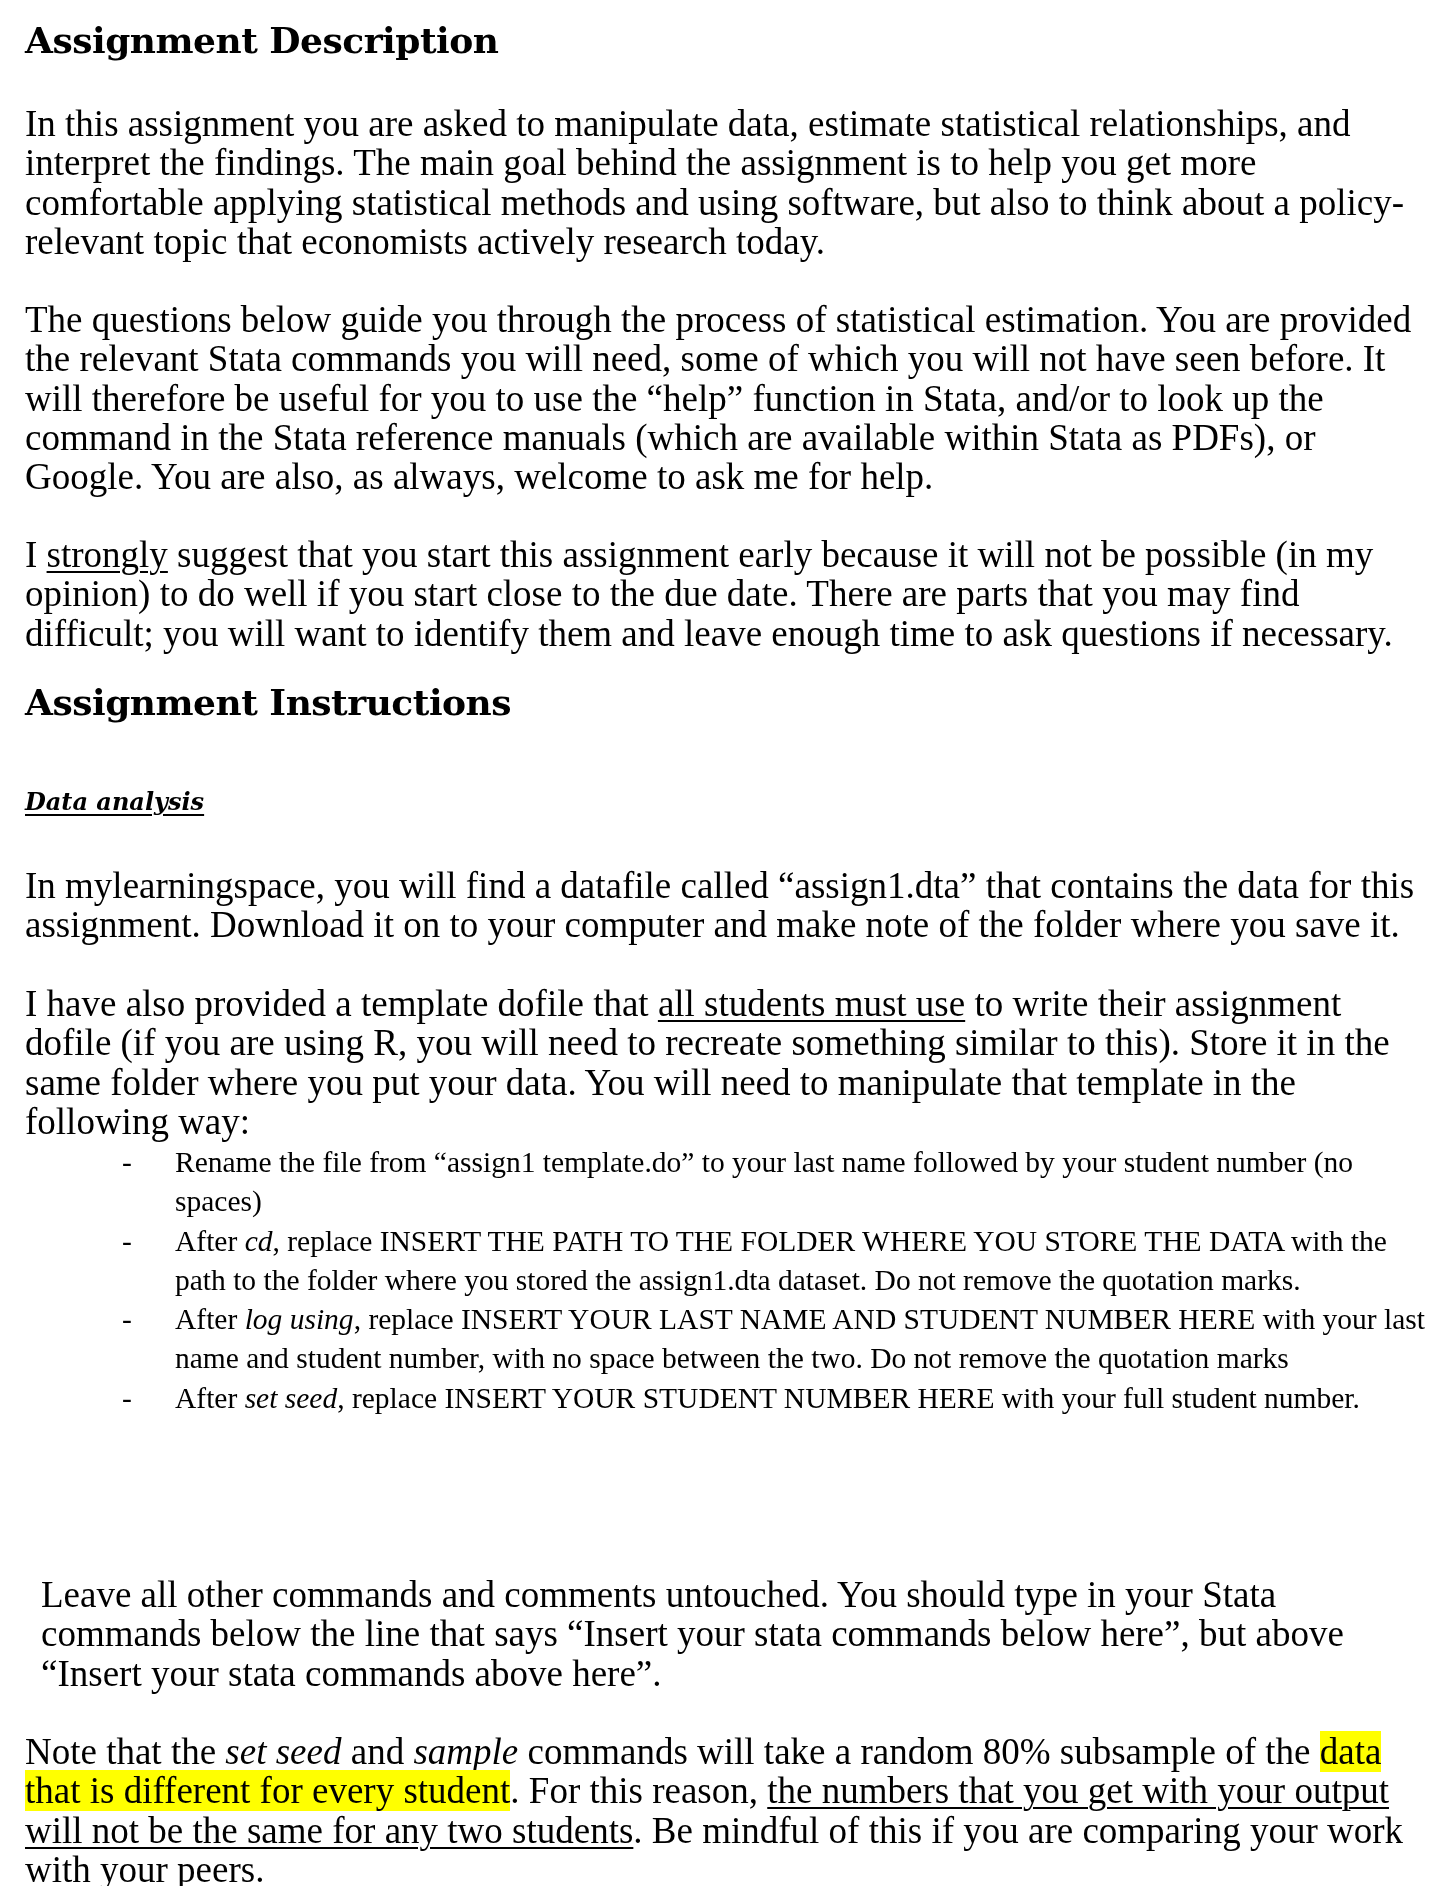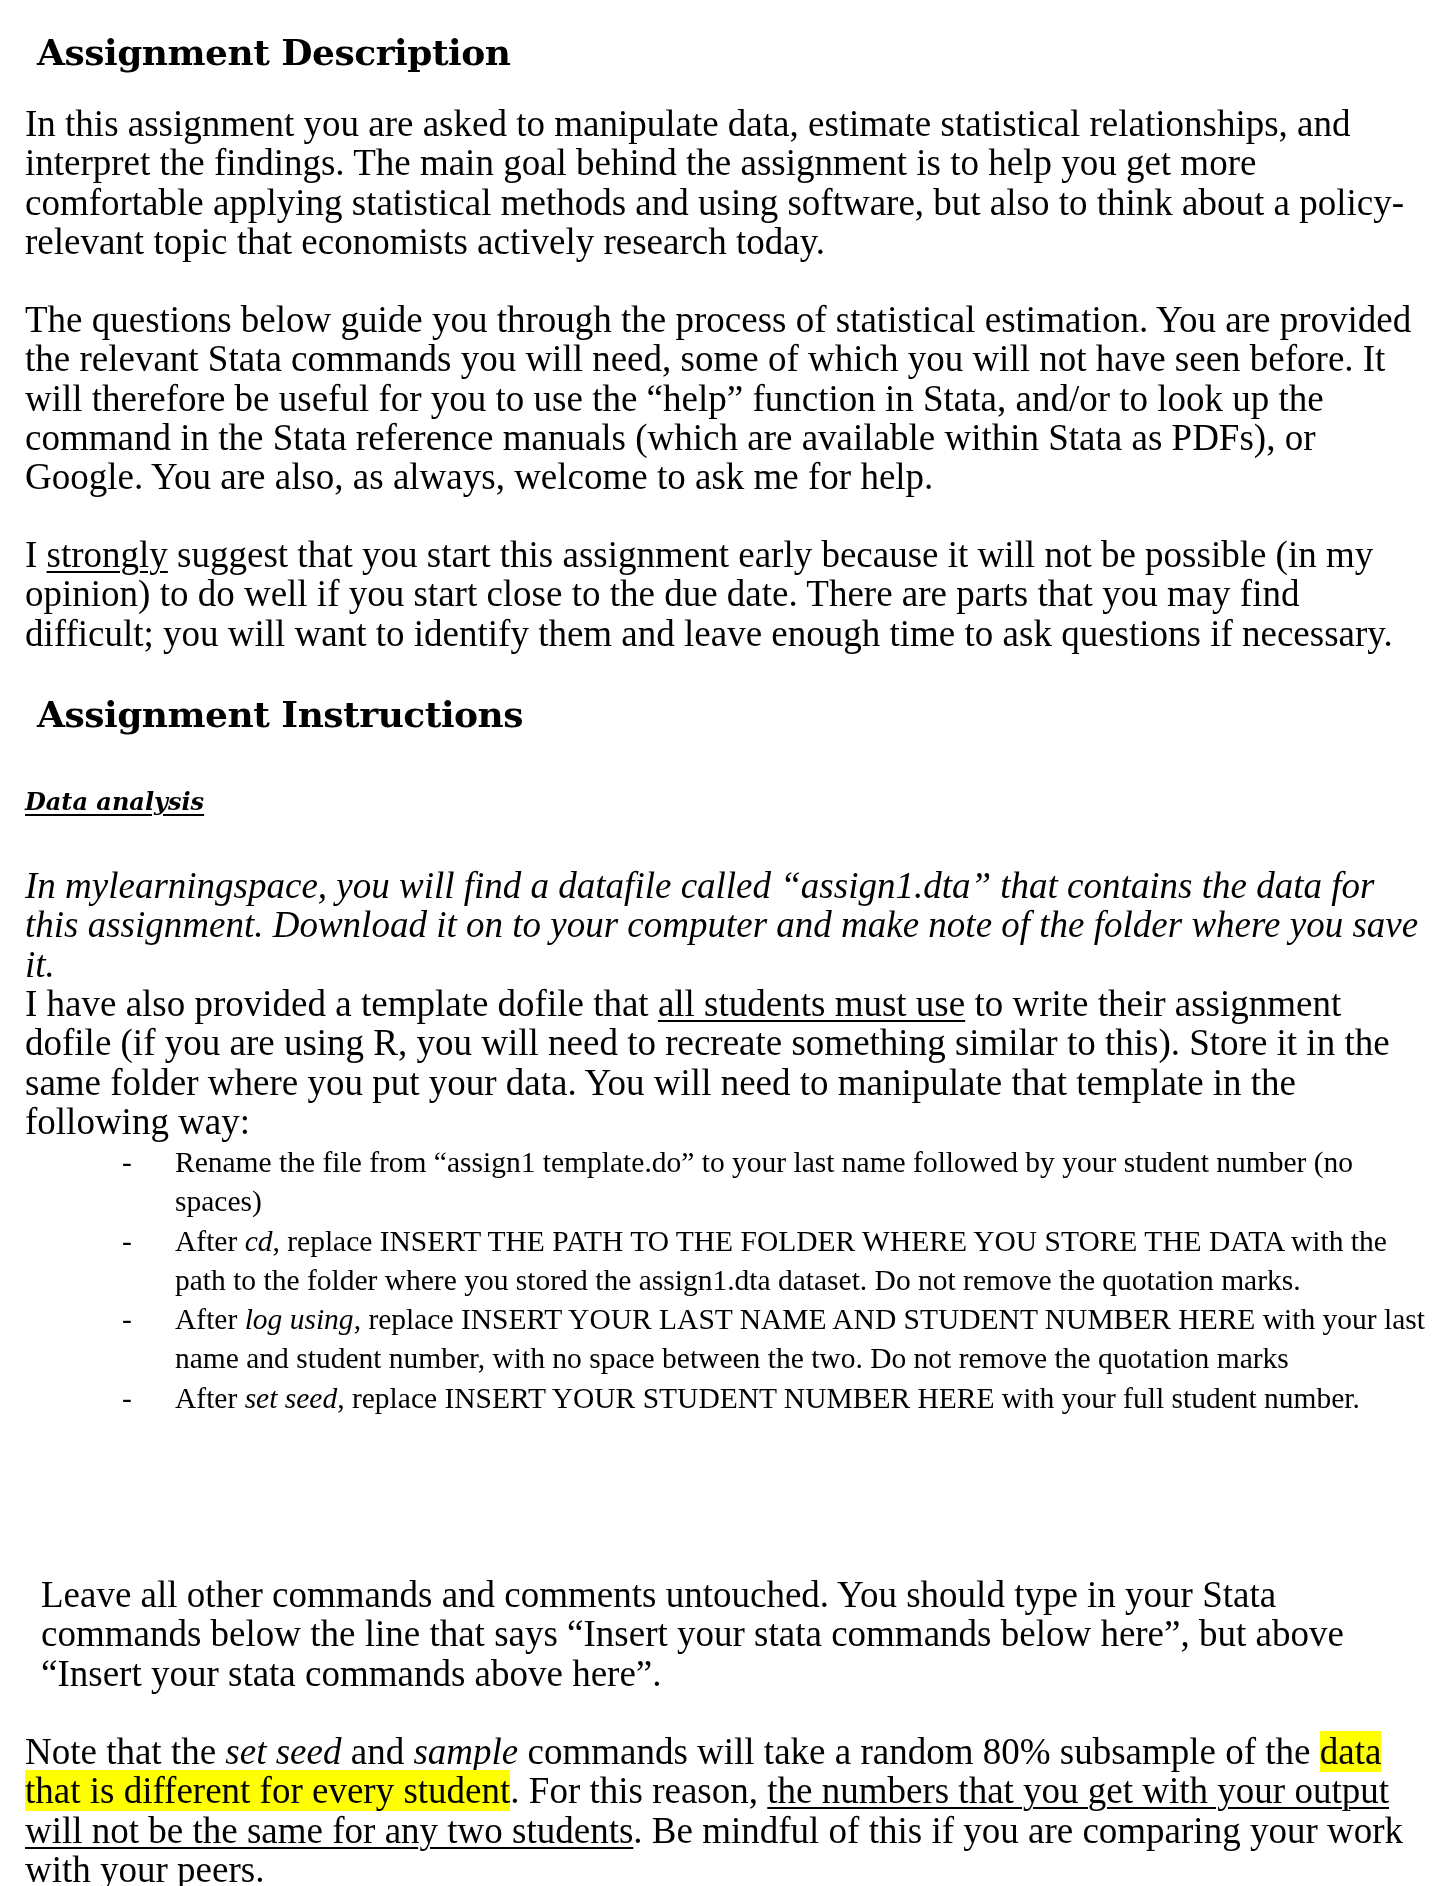--- a/index.html
+++ b/index.html
@@ -12,21 +12,21 @@
     color: #000;
   }
   .page { position: absolute; left: 25px; top: 0; width: 1400px; }
   .h1 {
     position: absolute;
     left: 0;
     font-family: "DejaVu Serif", "Liberation Serif", serif;
     font-weight: bold;
     font-size: 36px;
     letter-spacing: -0.5px;
-    margin: 12px;
+    margin: 0;
     line-height: 1;
   }
   .h2 {
     position: absolute; left: 0;
     font-family: "DejaVu Serif", "Liberation Serif", serif;
     font-weight: bold; font-style: italic;
     font-size: 24px;
     text-decoration: underline;
     text-decoration-thickness: 2px;
     text-underline-offset: 4px;
@@ -64,21 +64,21 @@
   <p class="para" style="top:104px;">In this assignment you are asked to manipulate data, estimate statistical relationships, and interpret the findings. The main goal behind the assignment is to help you get more comfortable applying statistical methods and using software, but also to think about a policy-relevant topic that economists actively research today.</p>
 
   <p class="para" style="top:300px;">The questions below guide you through the process of statistical estimation.  You are provided the relevant Stata commands you will need, some of which you will not have seen before.  It will therefore be useful for you to use the “help” function in Stata, and/or to look up the command in the Stata reference manuals (which are available within Stata as PDFs), or Google.  You are also, as always, welcome to ask me for help.</p>
 
   <p class="para" style="top:535px;"><span>I </span><span class="u">strongly</span><span> suggest that you start this assignment early because it will not be possible (in my opinion) to do well if you start close to the due date.  There are parts that you may find difficult; you will want to identify them and leave enough time to ask questions if necessary.</span></p>
 
   <h1 class="h1" style="top:684px;">Assignment Instructions</h1>
 
   <h2 class="h2" style="top:790px;">Data analysis</h2>
 
-  <p class="para" style="top:866px;font-style:italic;">In mylearningspace, you will find a datafile called “assign1.dta” that contains the data for this assignment.  Download it on to your computer and make note of the folder where you save it.</p>
+  <p class="para" style="top:866px;">In mylearningspace, you will find a datafile called “assign1.dta” that contains the data for this assignment.  Download it on to your computer and make note of the folder where you save it.</p>
 
   <p class="para" style="top:984px;"><span>I have also provided a template dofile that </span><span class="u">all students must use</span><span> to write their assignment dofile (if you are using R, you will need to recreate something similar to this). Store it in the same folder where you put your data.  You will need to manipulate that template in the following way:</span></p>
 
   <ul class="list" style="top:1143px;">
     <li><span class="dash">-</span><span>Rename the file from “assign1 template.do” to your last name followed by your student number (no spaces)</span><i></i><span></span></li>
     <li><span class="dash">-</span><span>After </span><i>cd</i><span>, replace INSERT THE PATH TO THE FOLDER WHERE YOU STORE THE DATA with the path to the folder where you stored the assign1.dta dataset.  Do not remove the quotation marks.</span></li>
     <li><span class="dash">-</span><span>After </span><i>log using</i><span>, replace INSERT YOUR LAST NAME AND STUDENT NUMBER HERE with your last name and student number, with no space between the two. Do not remove the quotation marks</span></li>
     <li><span class="dash">-</span><span>After </span><i>set seed</i><span>, replace INSERT YOUR STUDENT NUMBER HERE with your full student number.</span></li>
   </ul>
 

